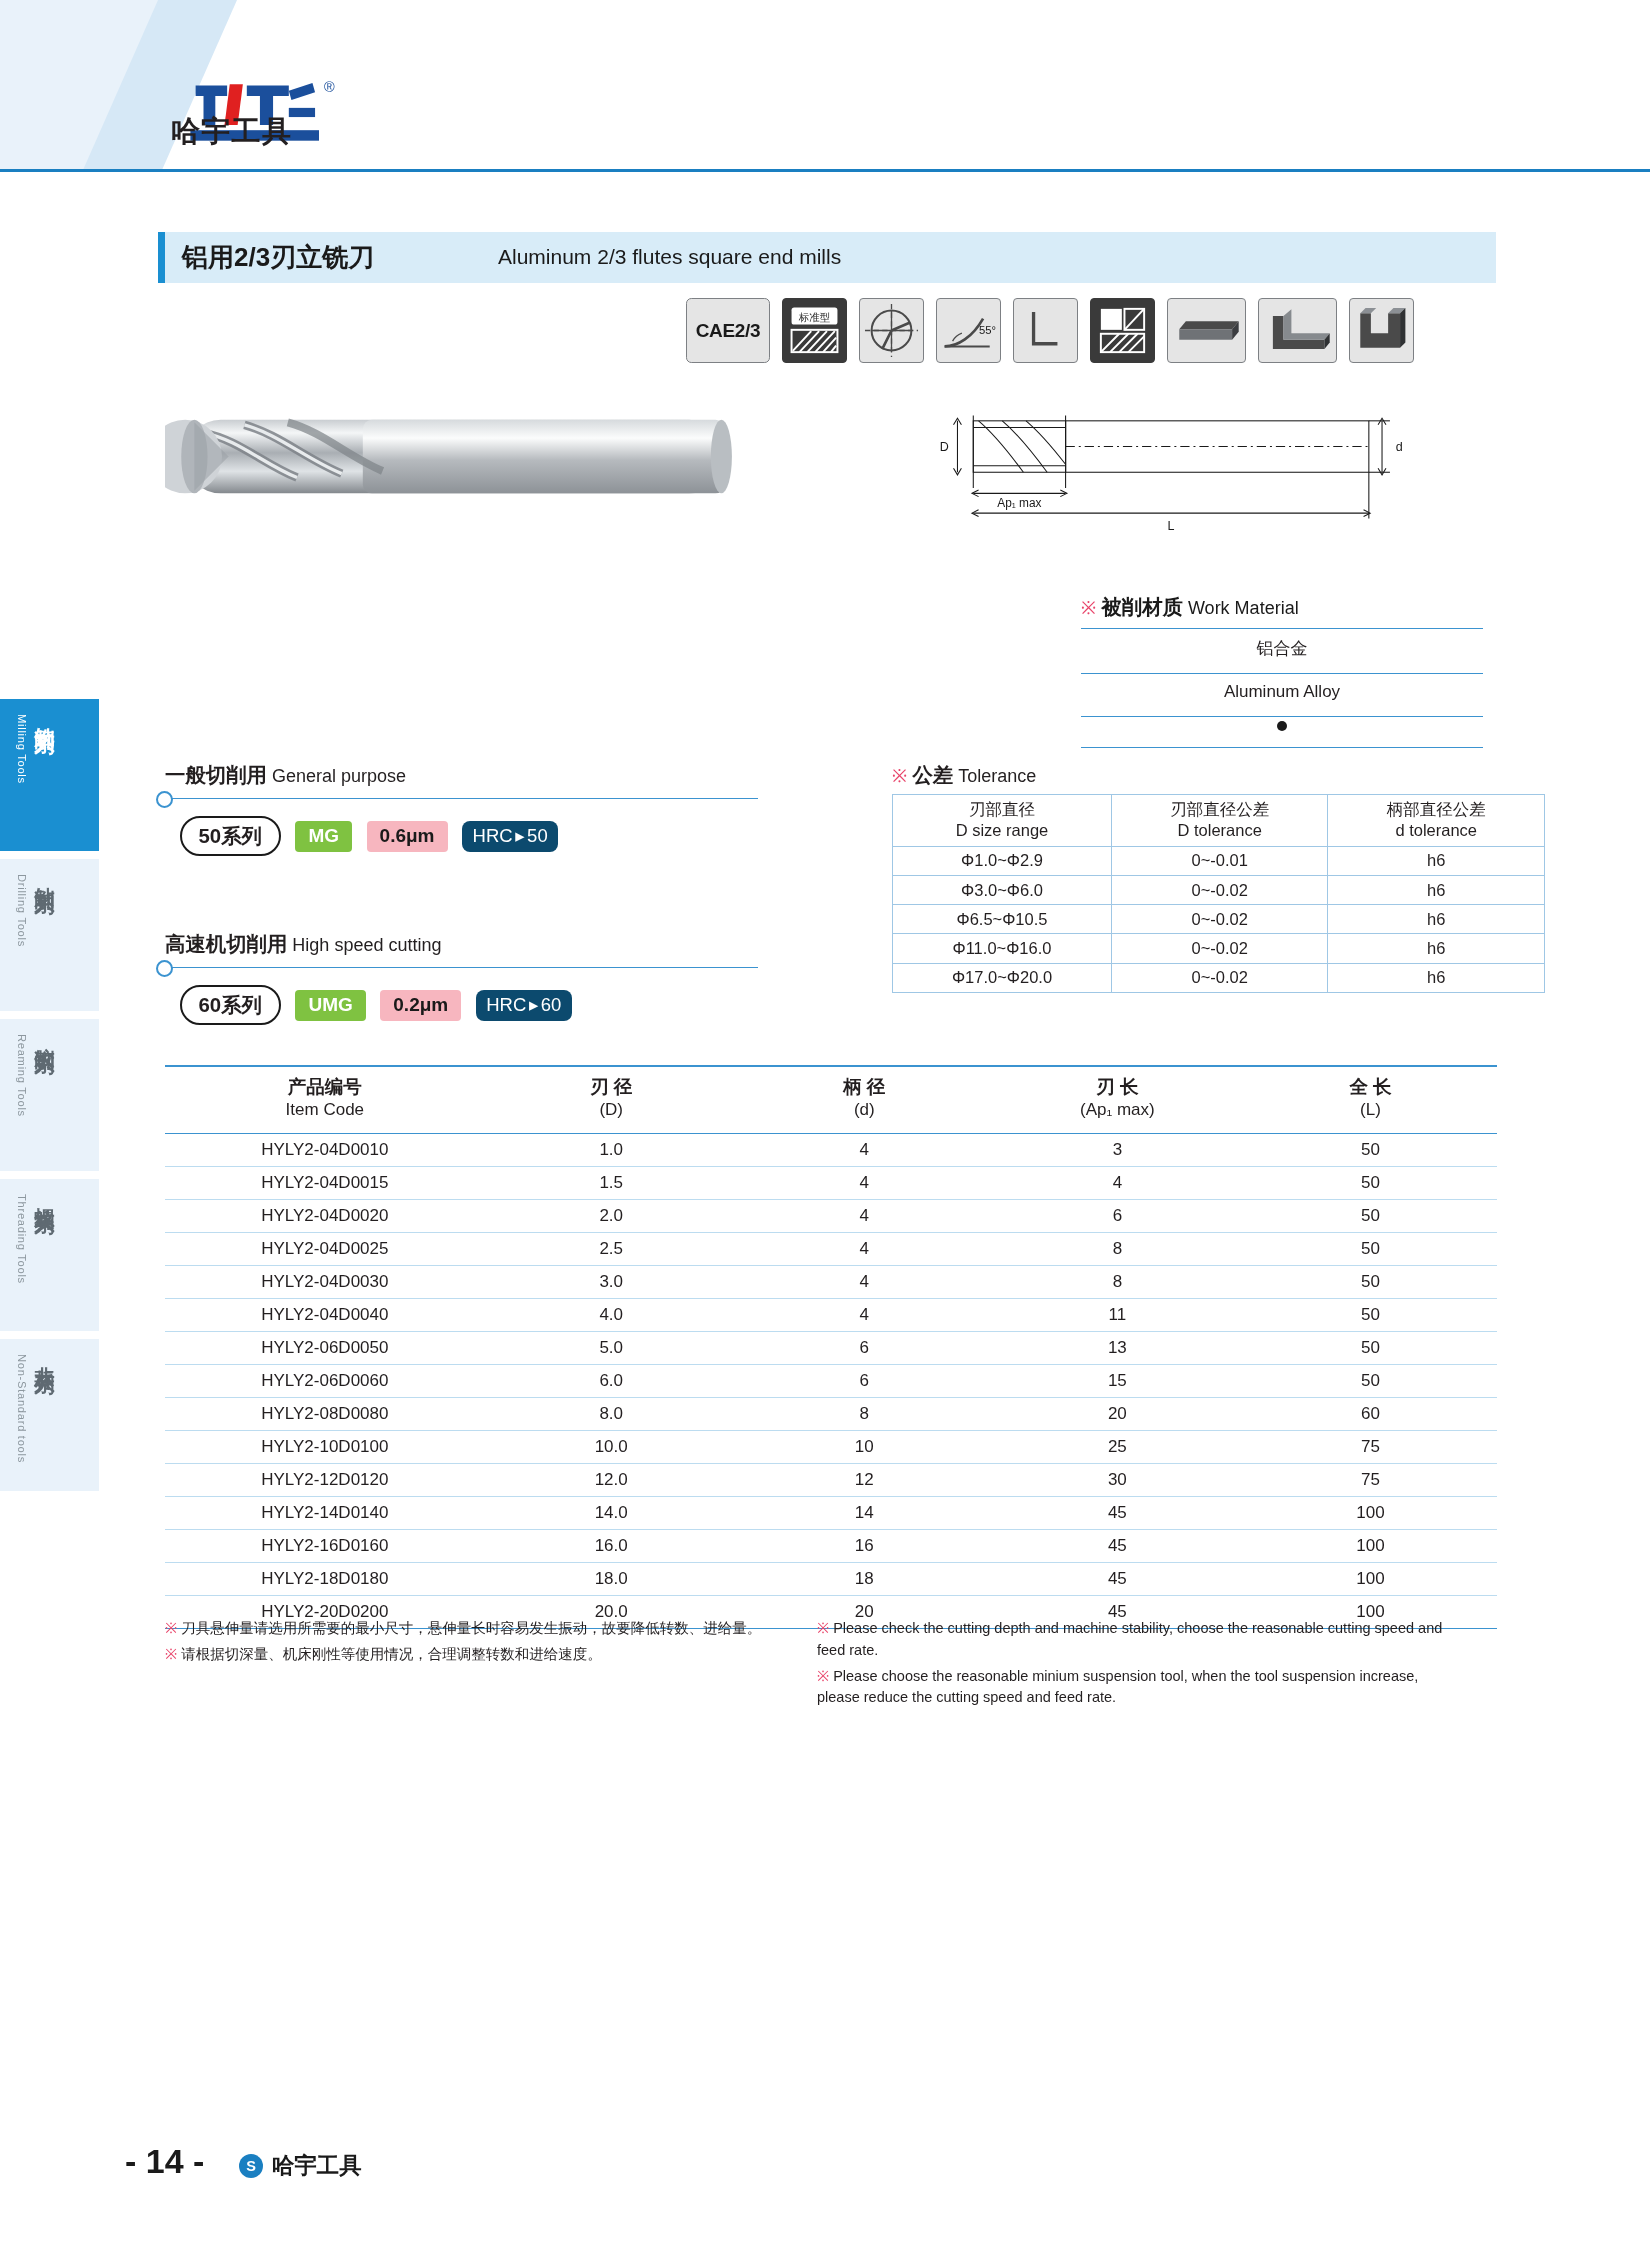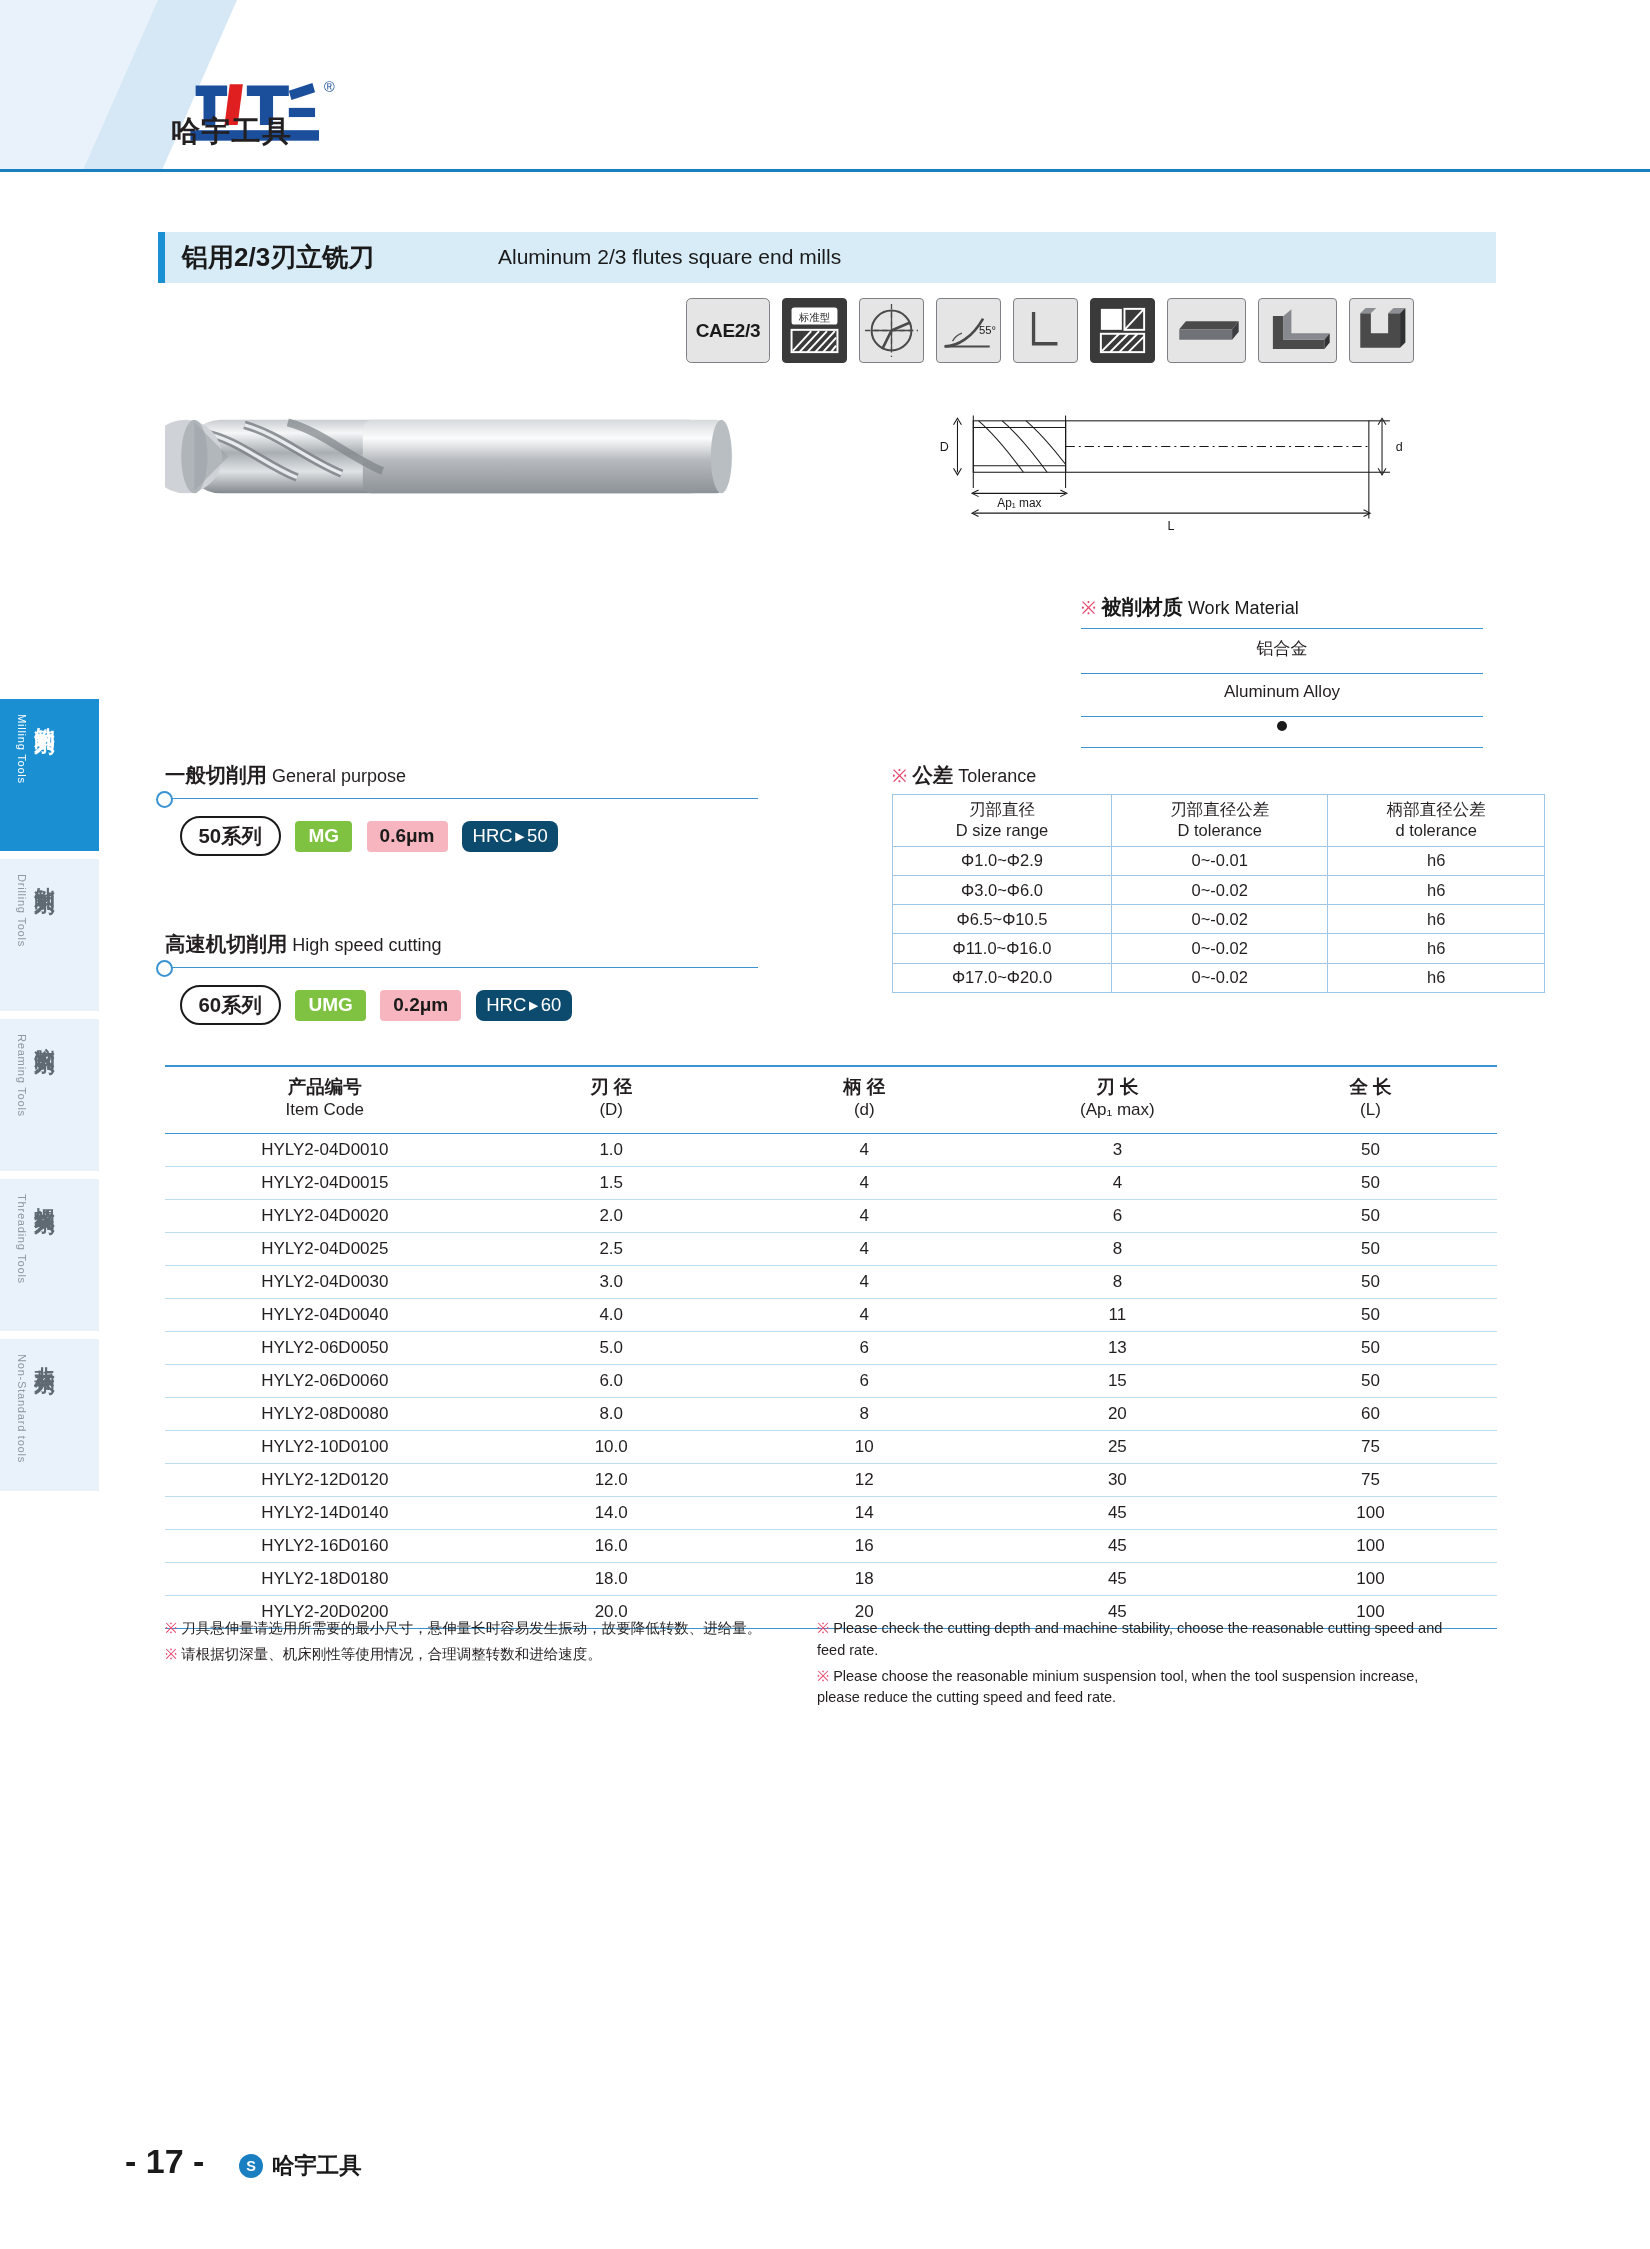--- a/index.html
+++ b/index.html
@@ -628,19 +628,19 @@
       <p><span class="mark">※</span><span>刀具悬伸量请选用所需要的最小尺寸，悬伸量长时容易发生振动，故要降低转数、进给量。</span></p>
       <p><span class="mark">※</span><span>请根据切深量、机床刚性等使用情况，合理调整转数和进给速度。</span></p>
     </div>
     <div class="col">
       <p><span class="mark">※</span><span>Please check the cutting depth and machine stability, choose the reasonable cutting speed and feed rate.</span></p>
       <p><span class="mark">※</span><span>Please choose the reasonable minium suspension tool, when the tool suspension increase, please reduce the cutting speed and feed rate.</span></p>
     </div>
   </div>
 
   <div class="footer">
-    <div class="pnum">- 17 -</div>
+    <div class="pnum">- 14 -</div>
     <div class="fmark">S</div>
     <div class="fname">哈宇工具</div>
   </div>
 
 </div>
 
 
 </body></html>

